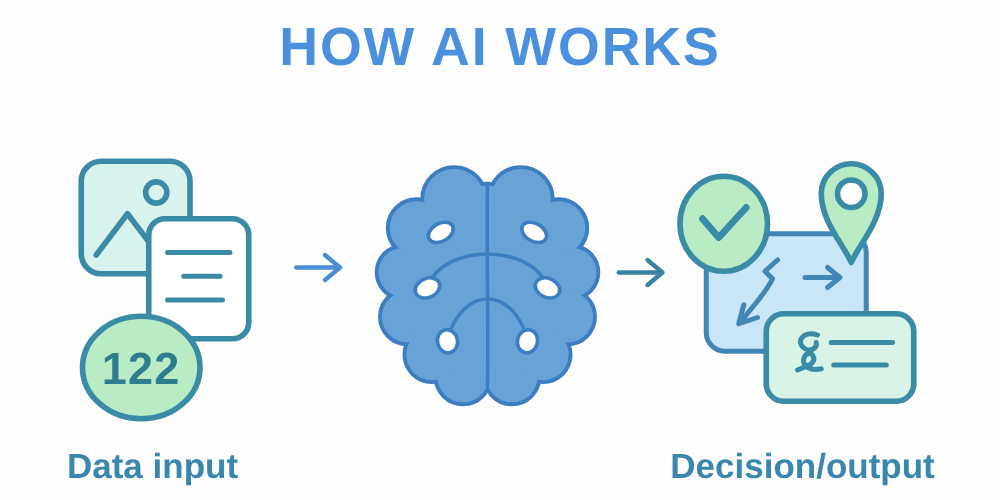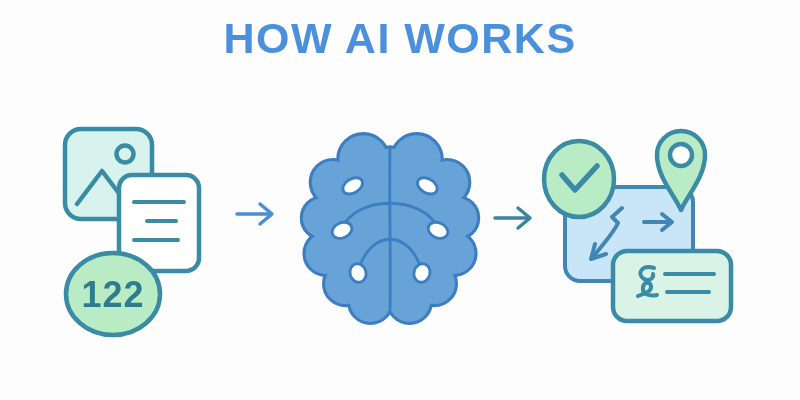--- a/index.html
+++ b/index.html
@@ -128,14 +128,16 @@
       <rect x="3" y="3" width="118" height="70" rx="14" style="fill:var(--mint-card-fill);stroke:var(--stroke-teal);stroke-width:4.5"></rect>
       <g style="fill:none;stroke:var(--stroke-teal);stroke-width:4;stroke-linecap:round;stroke-linejoin:round">
         <path d="M44,20 C32,16 26,26 34,31 C39,34 44,30 43,26"></path>
         <path d="M28,48 C34,45 42,44 41,38 C40,33 34,34 33,39 C32,45 38,49 47,47"></path>
         <path d="M55,26 H104"></path>
         <path d="M57,44 H99"></path>
       </g>
     </svg>
   </div>
 
+  <div class="abs stage-label" style="left:122px">Data input</div>
+  <div class="abs stage-label" style="left:642px">Decision/output</div>
 
 </div>
 
 </body></html>

